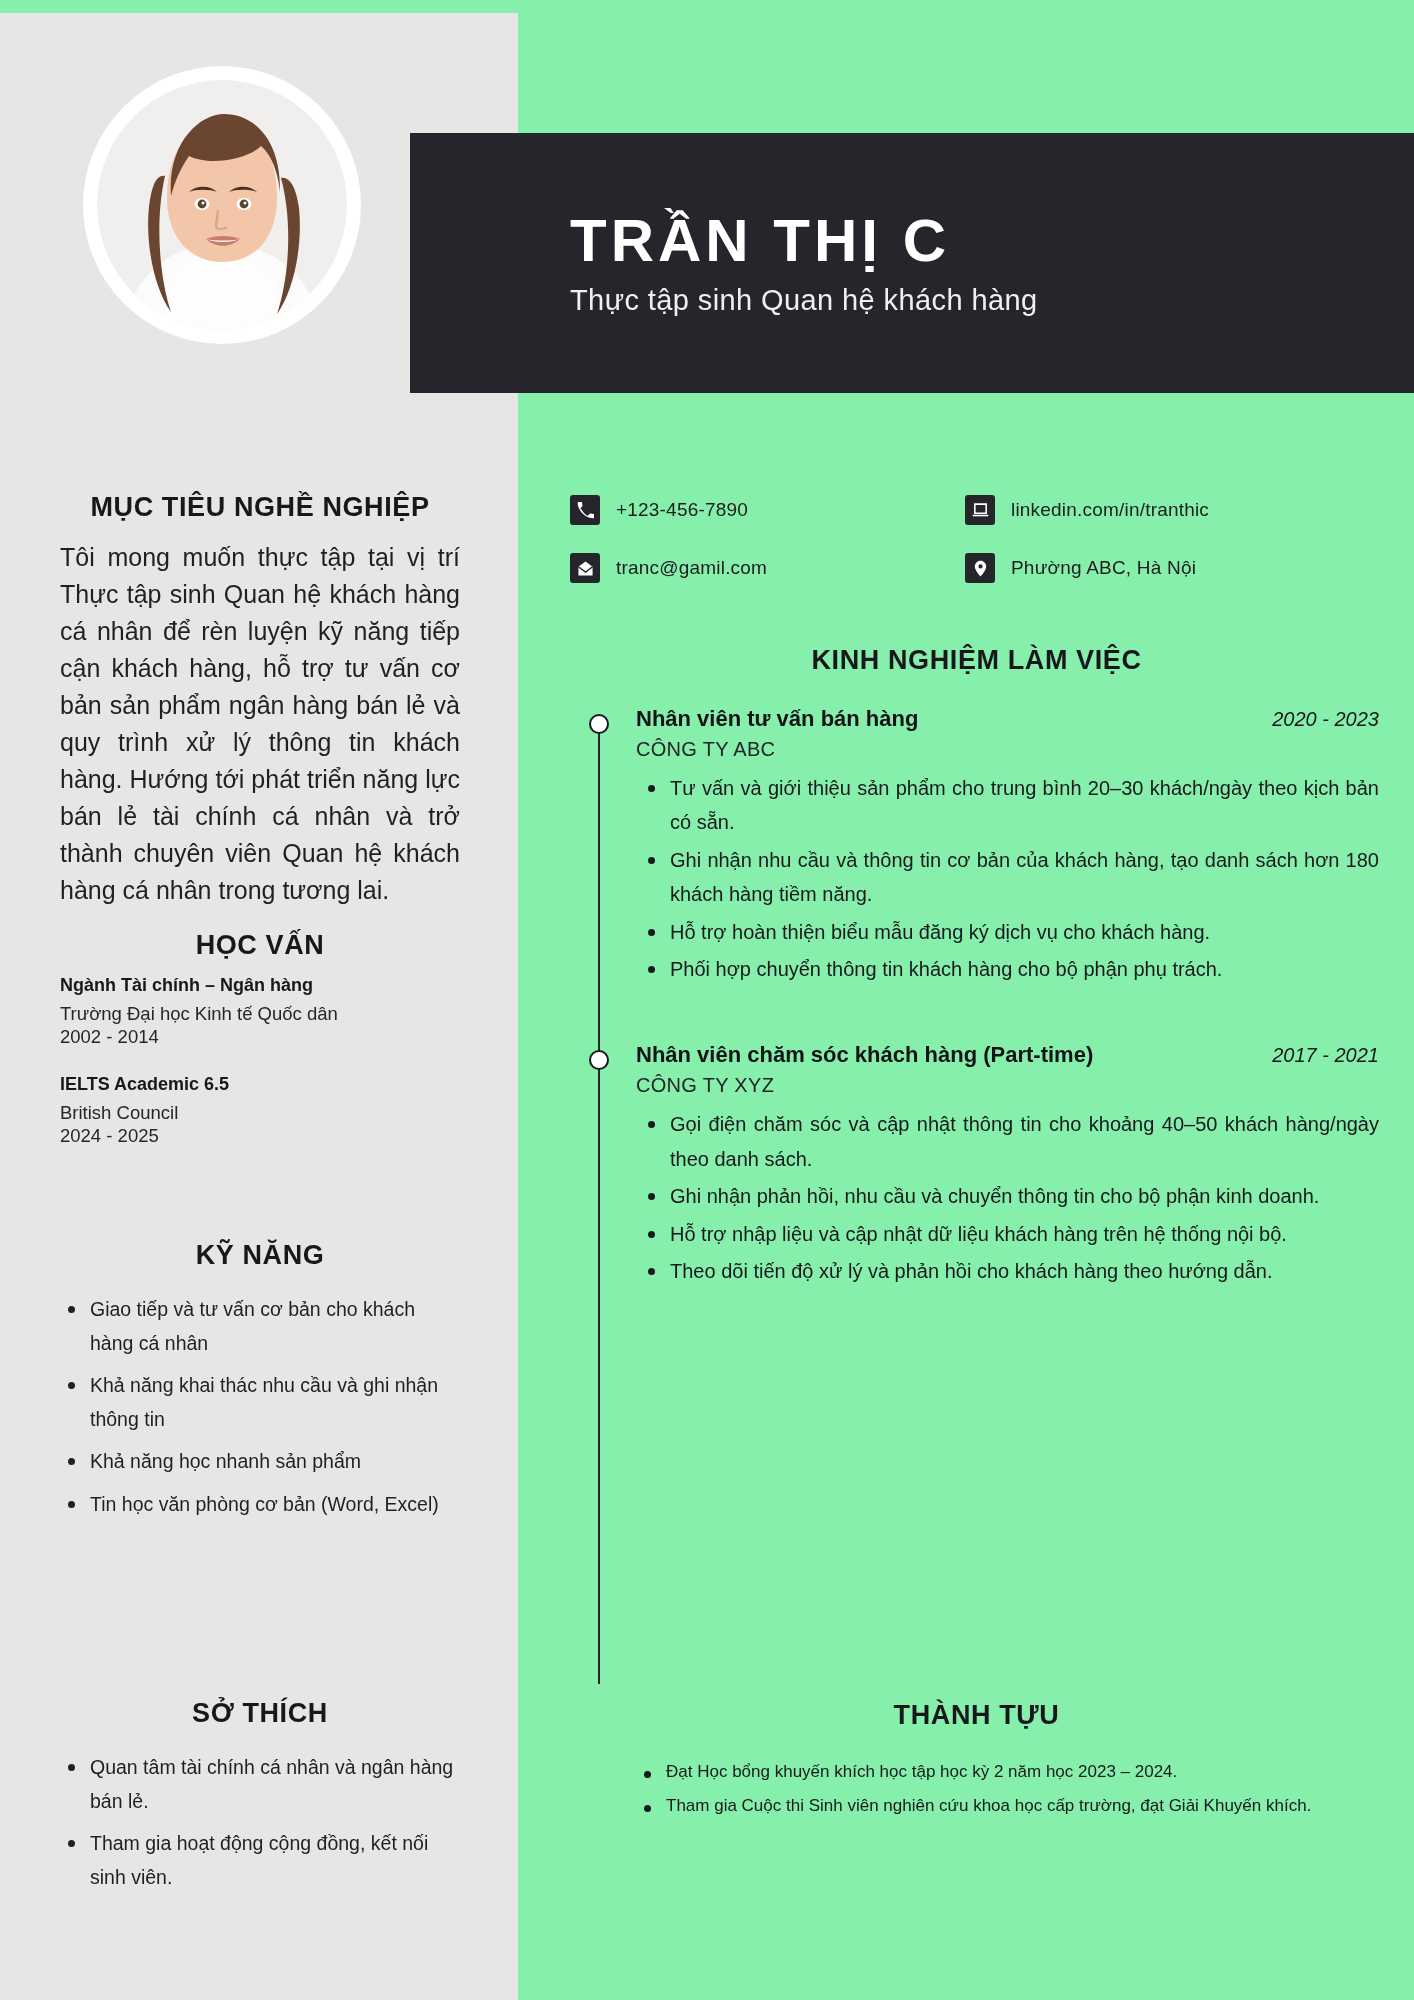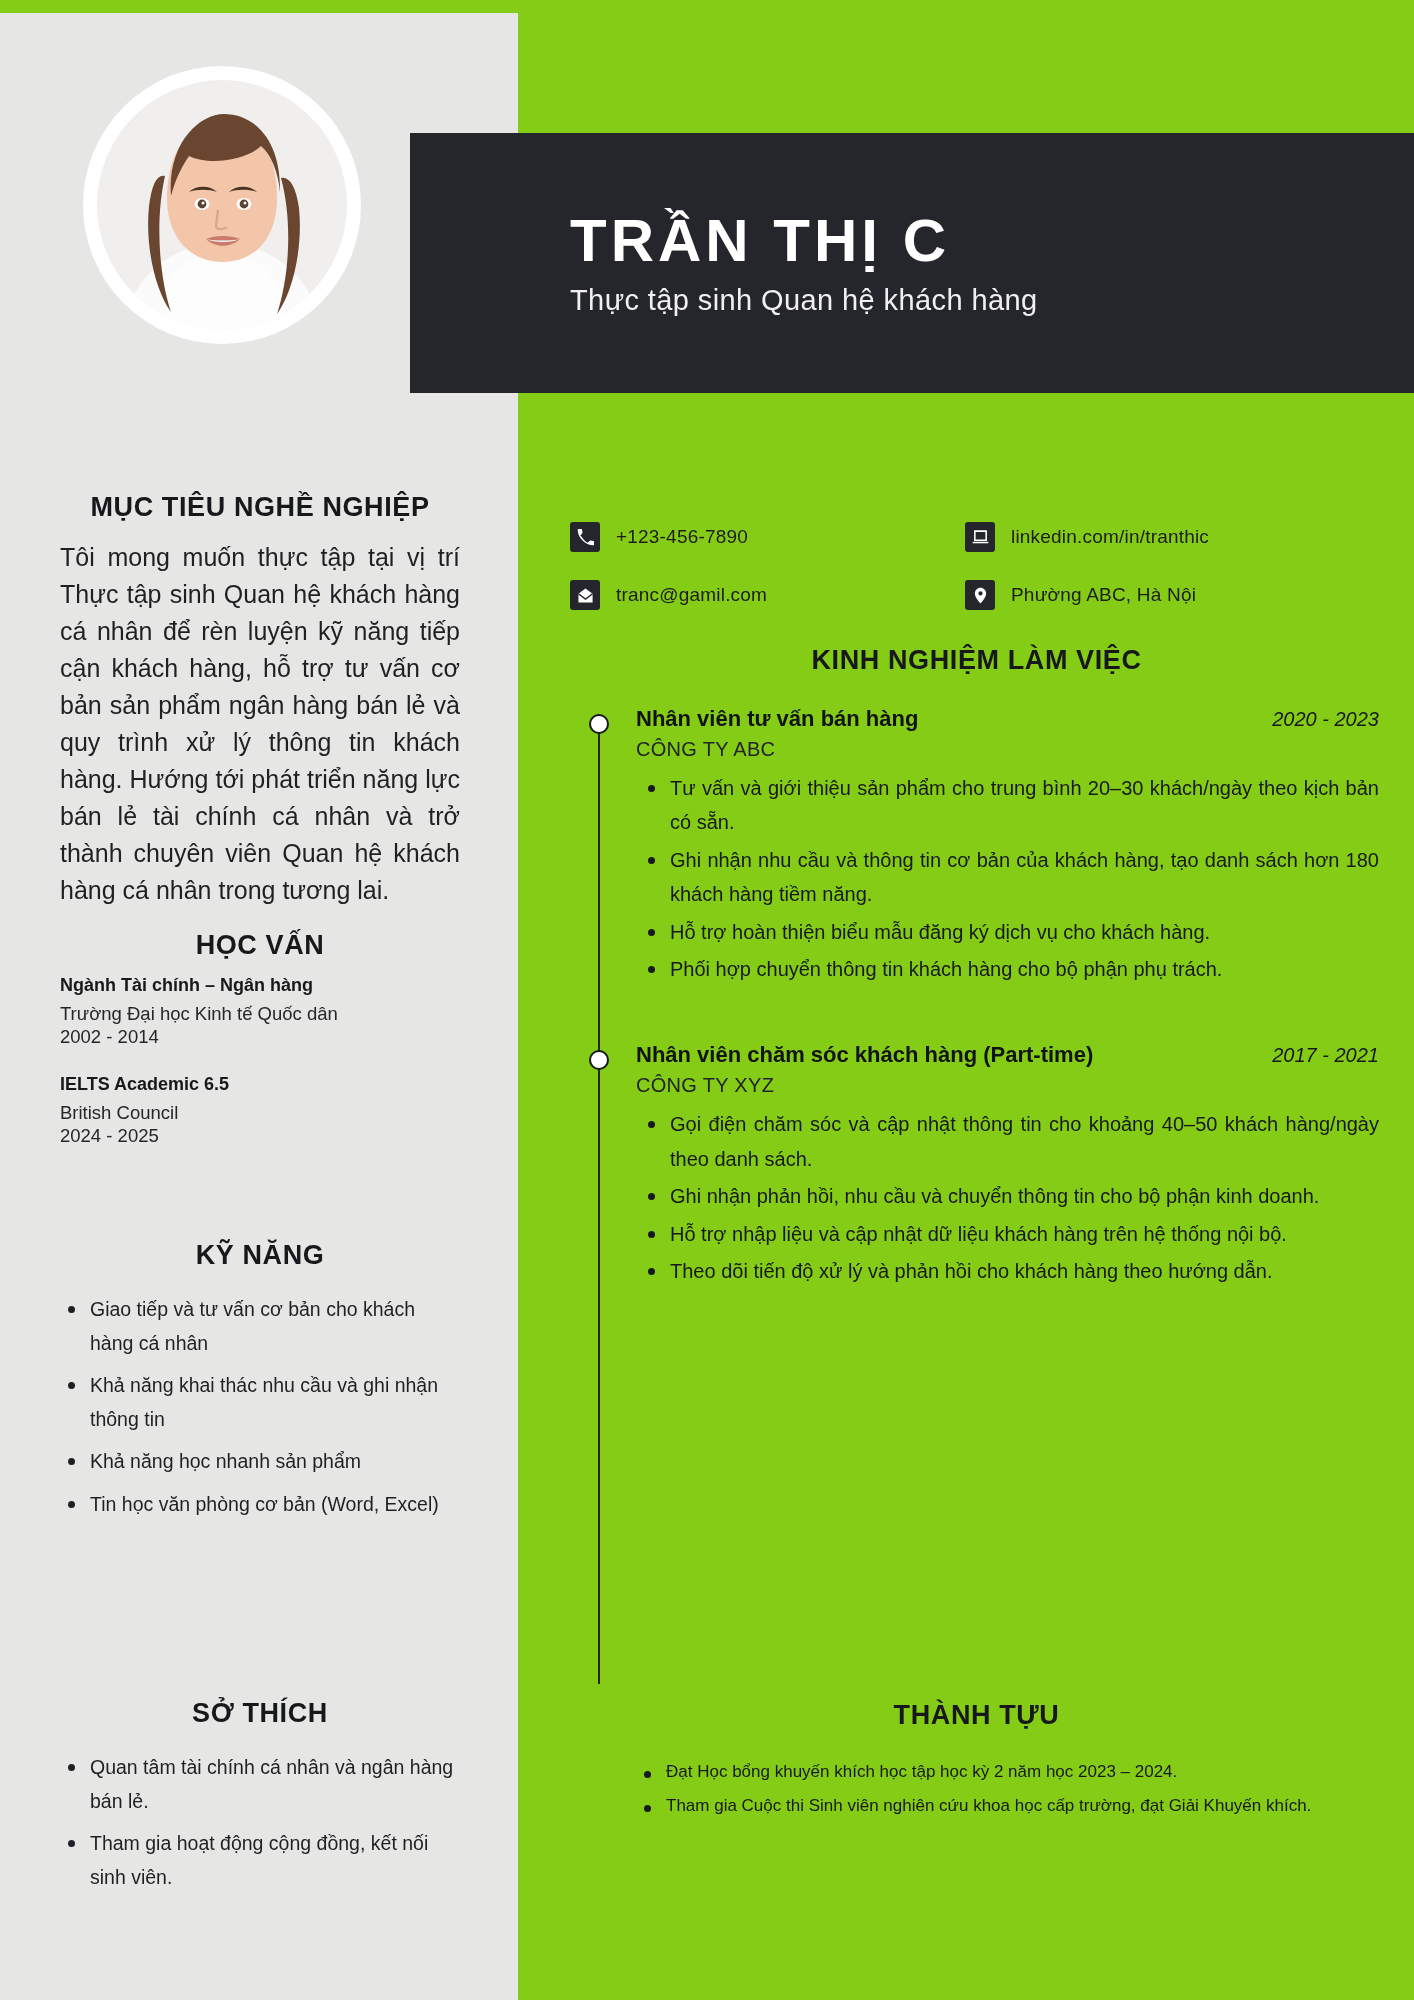--- a/index.html
+++ b/index.html
@@ -2,21 +2,21 @@
 <html><head>
 <meta charset="utf-8">
 <style>
   * { margin:0; padding:0; box-sizing:border-box; }
   html, body {
     width:1414px; height:2000px;
     background:#ffffff;
     font-family:"Liberation Sans", sans-serif;
     overflow:hidden;
   }
-  .page { position:relative; width:1414px; height:2000px; background:#84cc16; }
+  .page { position:relative; width:1414px; height:2000px; background:#86efac; }
 
   
   .sidebar {
     position:absolute; left:0; top:13px; width:518px; height:1987px;
     background:#e6e6e4;
   }
 
   
   .header-band {
     position:absolute; left:410px; top:133px; width:1004px; height:260px;
@@ -41,21 +41,21 @@
     position:absolute; left:97px; top:80px; width:250px; height:250px;
     border-radius:50%; background:#ffffff;
     box-shadow:0 0 0 14px #ffffff;
     overflow:hidden; z-index:5;
   }
   .photo { position:absolute; inset:0; border-radius:50%; overflow:hidden; background:#f2f2f2; }
   .photo svg { width:100%; height:100%; display:block; }
 
   
   .contact {
-    position:absolute; left:570px; top:522px; width:790px;
+    position:absolute; left:570px; top:495px; width:790px;
     display:flex; flex-wrap:wrap; row-gap:28px;
   }
   .contact-item { width:50%; display:flex; align-items:center; gap:16px; }
   .ci-icon {
     width:30px; height:30px; background:#24262b; border-radius:3px;
     display:flex; align-items:center; justify-content:center; flex:none;
   }
   .ci-icon svg { width:17px; height:17px; fill:#ffffff; }
   .ci-text { font-size:19px; color:#1d1d1d; letter-spacing:0.2px; }
 

